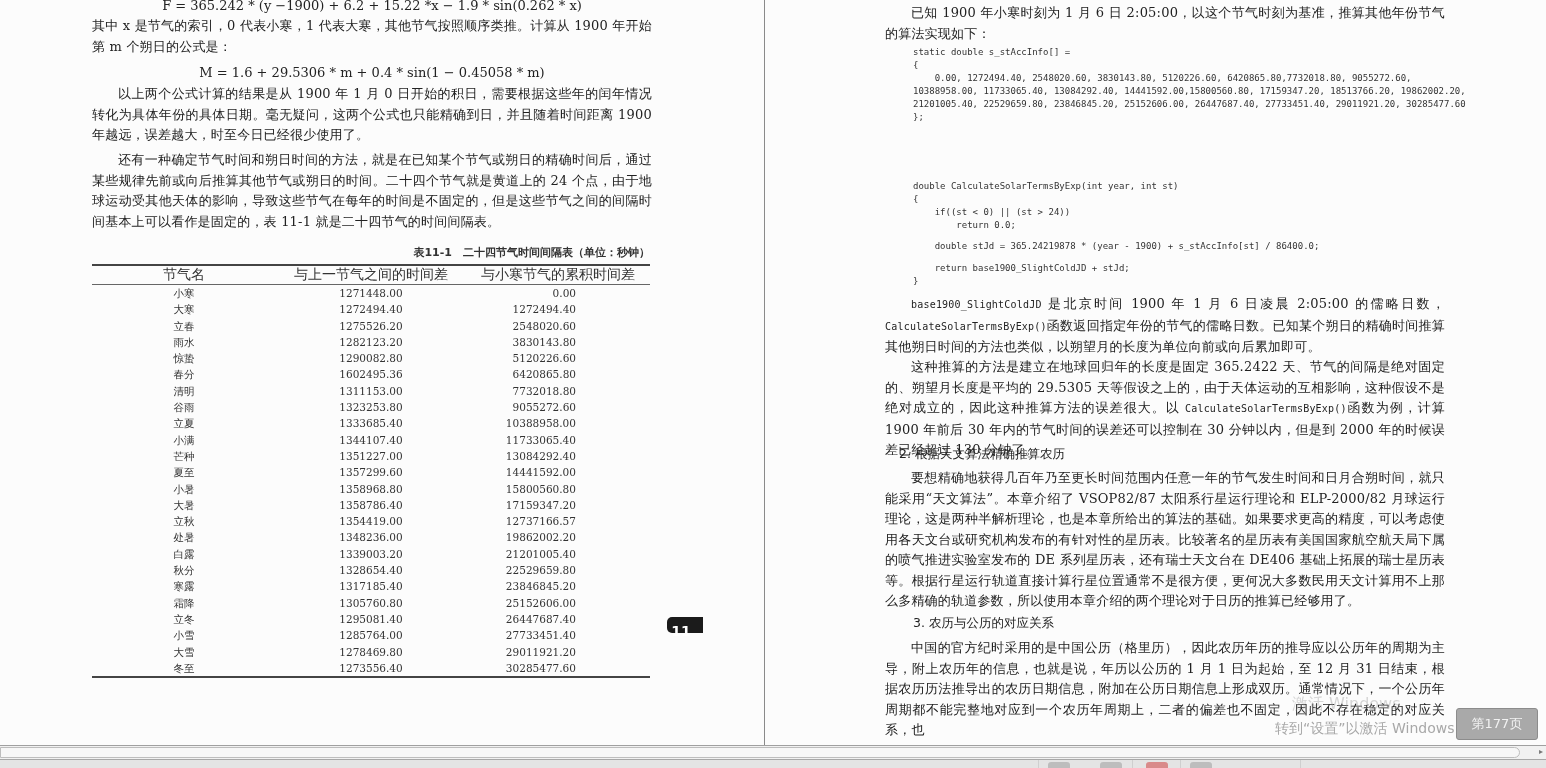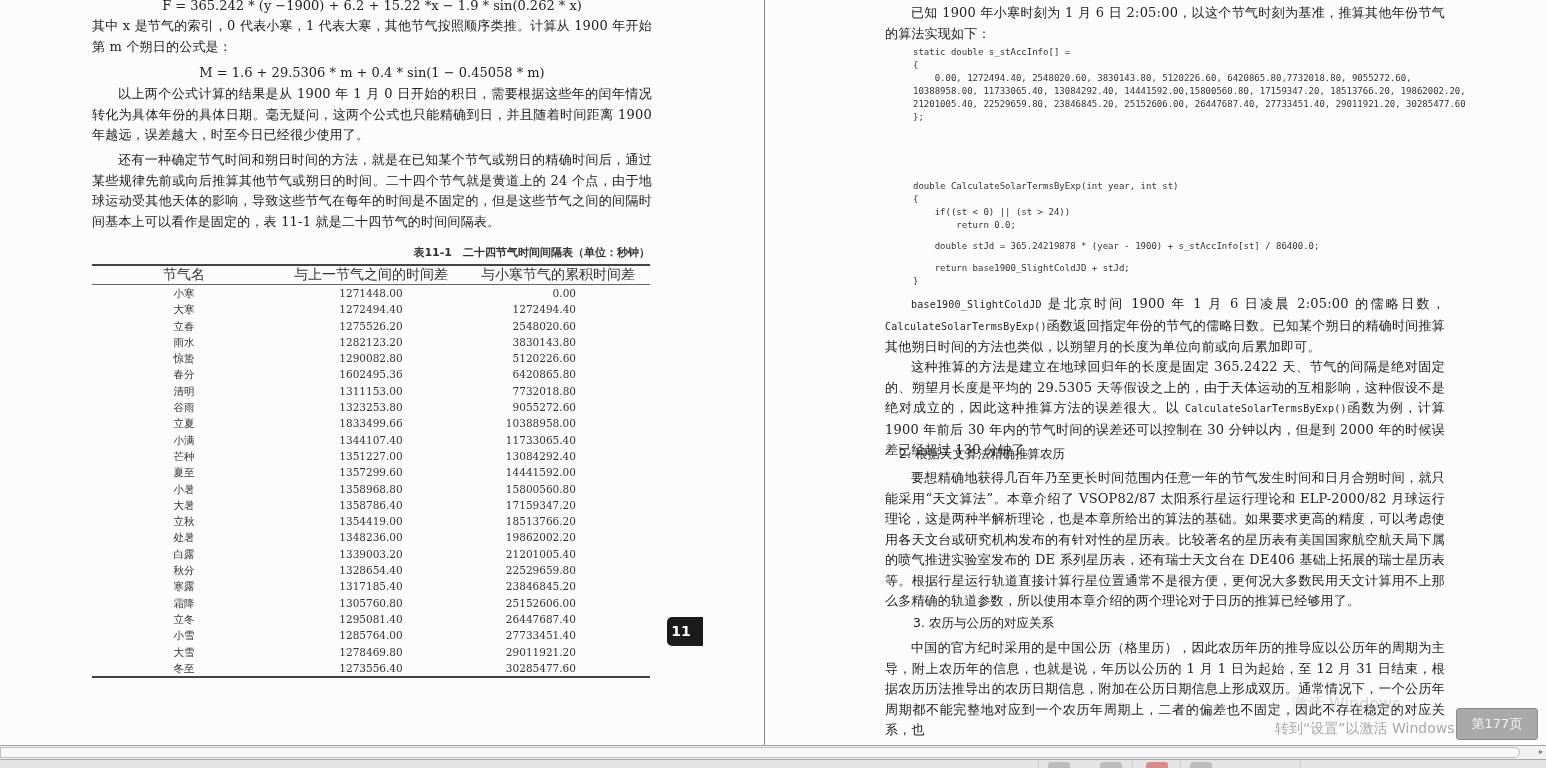--- a/index.html
+++ b/index.html
@@ -20,21 +20,21 @@
   .lp-content { position: absolute; left: 92px; width: 560px; }
   .caption { font-family: "DejaVu Sans", "Liberation Sans", sans-serif; font-size: 11px; font-weight: bold; text-align: right; color: #333; }
   table.st { position: absolute; left: 92px; width: 558px; border-collapse: collapse; font-size: 10.5px; color: #333; }
   table.st thead th { font-family: "DejaVu Sans", "Liberation Sans", sans-serif; font-weight: normal; font-size: 14px; height: 17px; border-top: 2px solid #444; border-bottom: 1px solid #666; }
   table.st tbody td { height: 16.3px; line-height: 16.3px; }
   table.st tbody tr:last-child td { border-bottom: 2px solid #444; }
   td.c-name { width: 184px; text-align: center; padding-right: 0; }
   td.c-diff { width: 190px; text-align: center; }
   td.c-acc { text-align: right; padding-right: 74px; }
 
-  .chapter-tab { position: absolute; left: 667px; top: 617px; width: 36px; height: 29px; background: #1b1b1b; border-radius: 5px 0 0 5px; color: #fff; font-family: "DejaVu Sans", "Liberation Sans", sans-serif; font-weight: bold; font-size: 14px; line-height: 29px; text-align: center; padding-right: 8px; }
+  .chapter-tab { position: absolute; left: 667px; top: 617px; width: 36px; height: 16px; background: #1b1b1b; border-radius: 5px 0 0 5px; color: #fff; font-family: "DejaVu Sans", "Liberation Sans", sans-serif; font-weight: bold; font-size: 14px; line-height: 29px; text-align: center; padding-right: 8px; }
 
   
   .rp-content { position: absolute; left: 120px; width: 560px; }
   .code { font-family: "DejaVu Sans Mono", "Liberation Mono", monospace; font-size: 9px; line-height: 13px; color: #333; white-space: pre; }
   .mono { font-family: "DejaVu Sans Mono", "Liberation Mono", monospace; font-size: 10px; }
   .h3 { font-family: "DejaVu Sans", "Liberation Sans", sans-serif; font-size: 12.5px; color: #222; }
 
   .watermark1 { position: absolute; left: 1292px; top: 694px; font-family: "DejaVu Sans", "Liberation Sans", sans-serif; font-size: 16px; color: rgba(140,140,140,0.35); }
   .watermark2 { position: absolute; left: 1275px; top: 720px; font-family: "DejaVu Sans", "Liberation Sans", sans-serif; font-size: 14px; color: #a8a8a8; }
   .page-badge { position: absolute; left: 1456px; top: 708px; width: 82px; height: 32px; background: #a9a9a9; border: 1px solid #8c8c8c; border-radius: 3px; color: #f2f2f2; font-family: "DejaVu Sans", "Liberation Sans", sans-serif; font-size: 13px; line-height: 30px; text-align: center; }
@@ -105,21 +105,21 @@
             <td class="c-diff">1311153.00</td>
             <td class="c-acc">7732018.80</td>
           </tr>
           <tr>
             <td class="c-name">谷雨</td>
             <td class="c-diff">1323253.80</td>
             <td class="c-acc">9055272.60</td>
           </tr>
           <tr>
             <td class="c-name">立夏</td>
-            <td class="c-diff">1833499.66</td>
+            <td class="c-diff">1333685.40</td>
             <td class="c-acc">10388958.00</td>
           </tr>
           <tr>
             <td class="c-name">小满</td>
             <td class="c-diff">1344107.40</td>
             <td class="c-acc">11733065.40</td>
           </tr>
           <tr>
             <td class="c-name">芒种</td>
             <td class="c-diff">1351227.00</td>
@@ -136,21 +136,21 @@
             <td class="c-acc">15800560.80</td>
           </tr>
           <tr>
             <td class="c-name">大暑</td>
             <td class="c-diff">1358786.40</td>
             <td class="c-acc">17159347.20</td>
           </tr>
           <tr>
             <td class="c-name">立秋</td>
             <td class="c-diff">1354419.00</td>
-            <td class="c-acc">18513766.20</td>
+            <td class="c-acc">12737166.57</td>
           </tr>
           <tr>
             <td class="c-name">处暑</td>
             <td class="c-diff">1348236.00</td>
             <td class="c-acc">19862002.20</td>
           </tr>
           <tr>
             <td class="c-name">白露</td>
             <td class="c-diff">1339003.20</td>
             <td class="c-acc">21201005.40</td>

